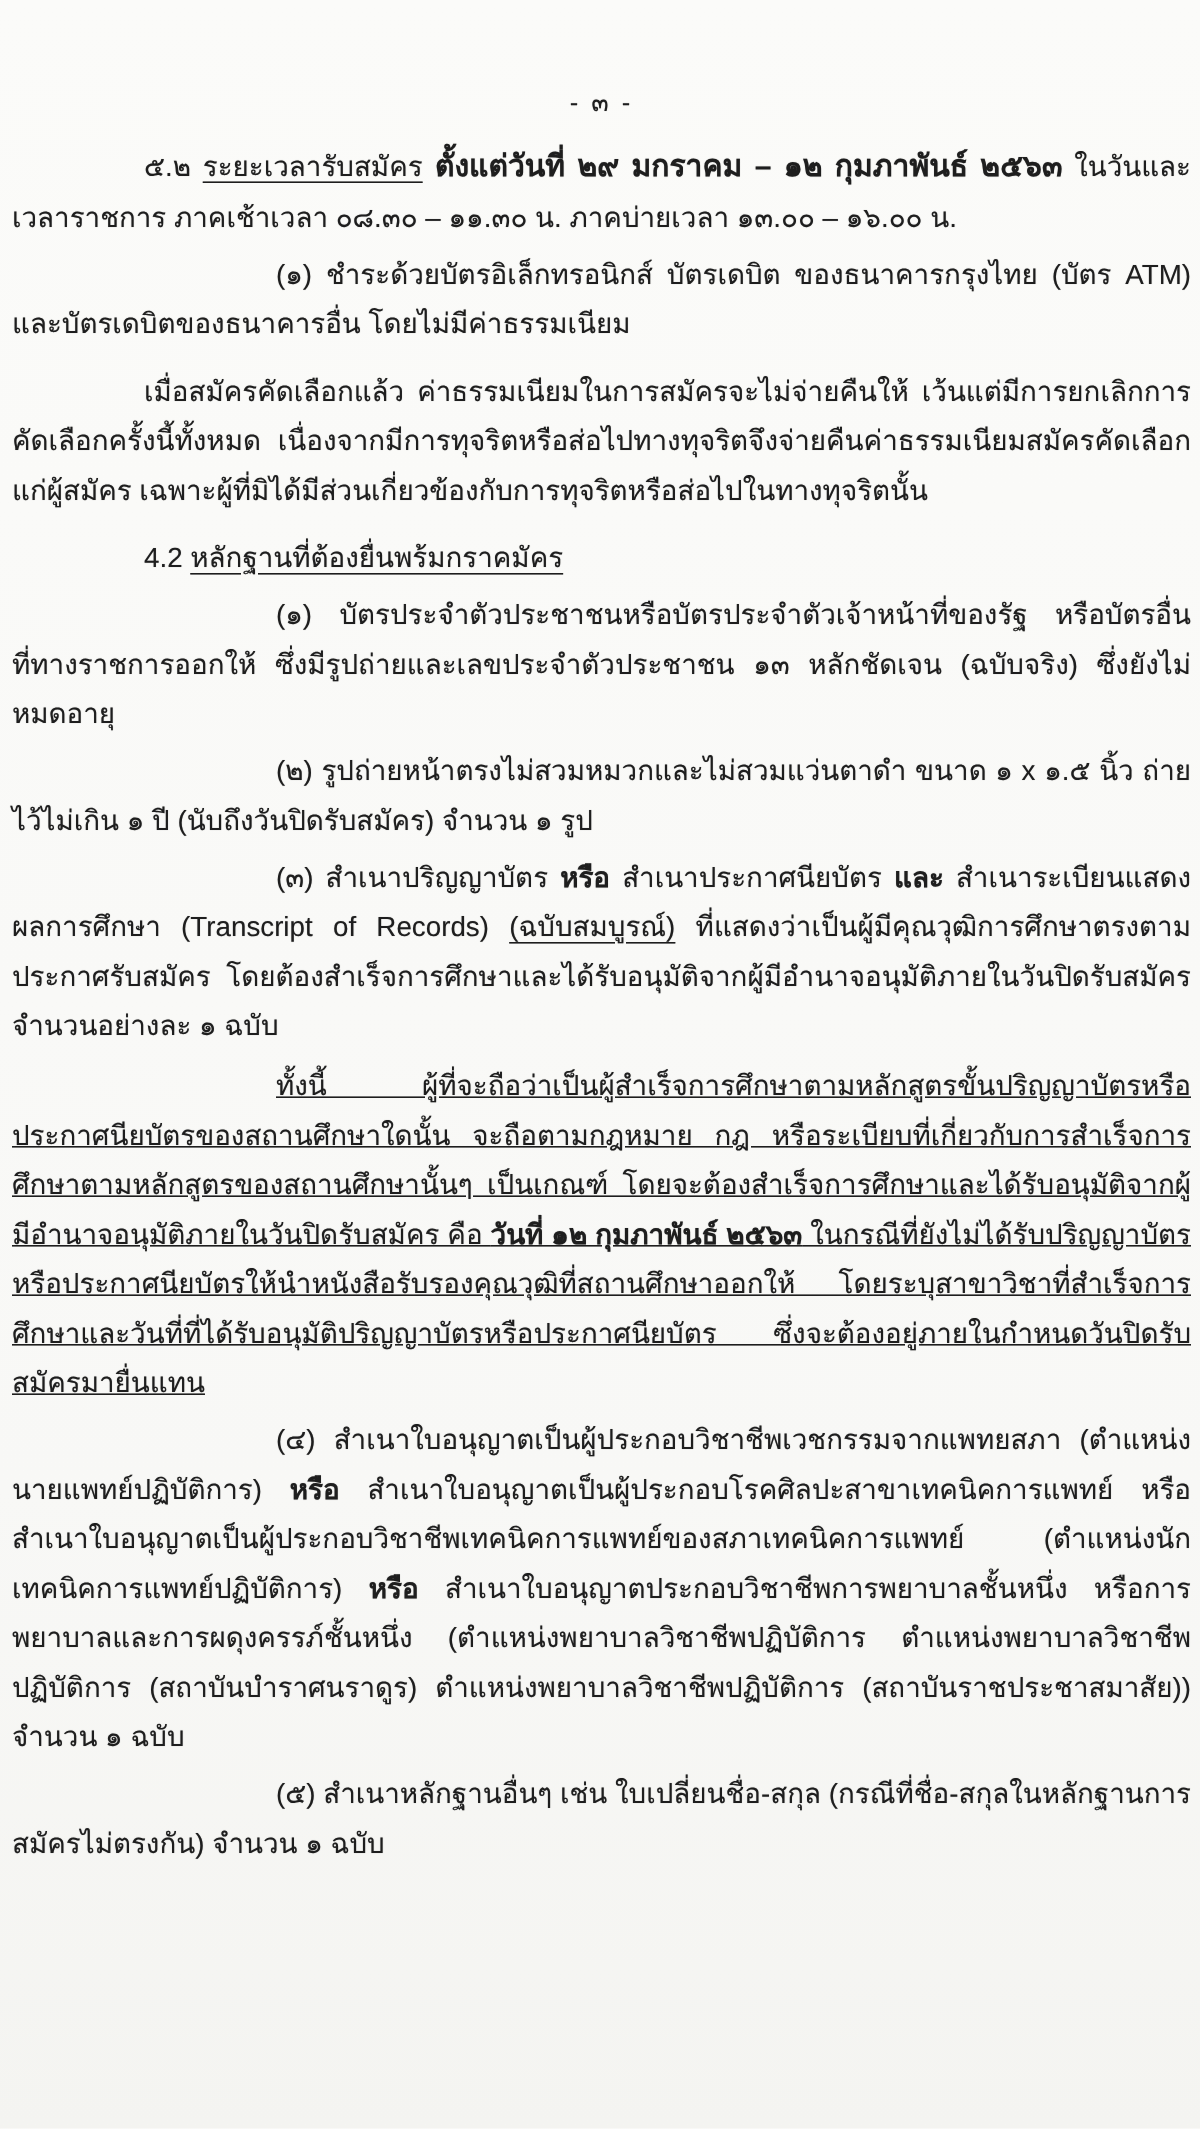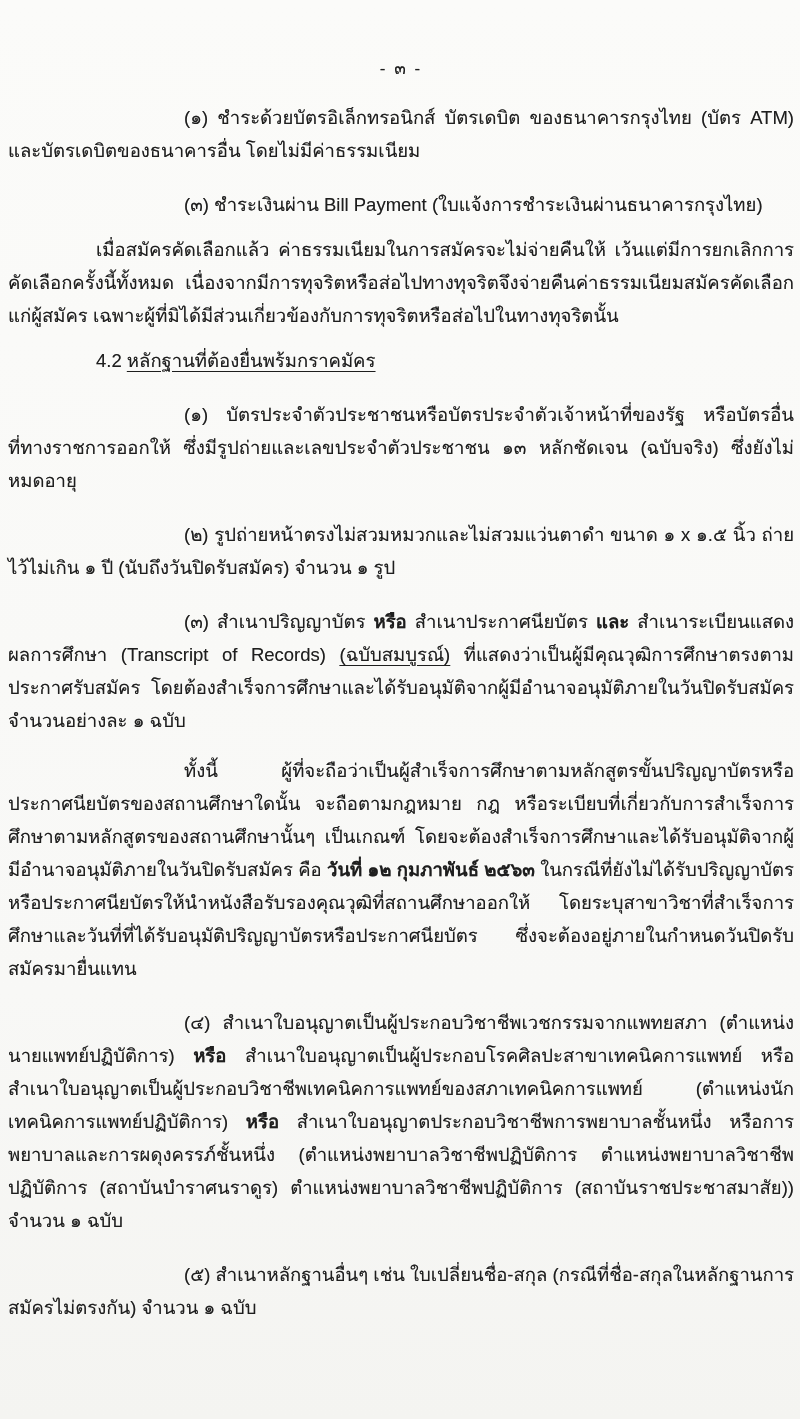--- a/index.html
+++ b/index.html
@@ -26,37 +26,37 @@
     margin:0 0 14px 0;
     letter-spacing:2px;
   }
   p {
     margin:0;
     font-size:18.5px;
     line-height:33px;
     text-align:justify;
   }
   .sec      { text-indent:88px;  margin-top:12px; }
-  .item     { text-indent:176px; margin-top:21px;  }
-  .cont-par { text-indent:176px; margin-top:17px;  }
+  .item     { text-indent:176px; margin-top:5px;  }
+  .cont-par { text-indent:176px; margin-top:7px;text-decoration:underline;  }
   .u  { text-decoration:underline; text-underline-offset:4px; }
   .b  { font-weight:bold; }
   .bb { font-weight:bold; font-size:20px; }
 </style>
 </head>
 <body>
 
 <div class="page">
 
   <div class="pageno">- ๓ -</div>
 
+  <p class="sec"><span>๕.๒ </span><span class="u">ระยะเวลารับสมัคร</span><span class="bb"> ตั้งแต่วันที่ ๒๙ มกราคม – ๑๒ กุมภาพันธ์ ๒๕๖๓</span><span> ในวันและเวลาราชการ ภาคเช้าเวลา ๐๘.๓๐ – ๑๑.๓๐ น. ภาคบ่ายเวลา ๑๓.๐๐ – ๑๖.๐๐ น.</span></p>
 
 
   <p class="item">(๑) ชำระด้วยบัตรอิเล็กทรอนิกส์ บัตรเดบิต ของธนาคารกรุงไทย (บัตร ATM) และบัตรเดบิตของธนาคารอื่น โดยไม่มีค่าธรรมเนียม</p>
-  <p class="item">(๓) ชำระเงินผ่าน Bill Payment (ใบแจ้งการชำระเงินผ่านธนาคารกรุงไทย)</p>
 
   <p class="sec">เมื่อสมัครคัดเลือกแล้ว ค่าธรรมเนียมในการสมัครจะไม่จ่ายคืนให้ เว้นแต่มีการยกเลิกการคัดเลือกครั้งนี้ทั้งหมด เนื่องจากมีการทุจริตหรือส่อไปทางทุจริตจึงจ่ายคืนค่าธรรมเนียมสมัครคัดเลือกแก่ผู้สมัคร เฉพาะผู้ที่มิได้มีส่วนเกี่ยวข้องกับการทุจริตหรือส่อไปในทางทุจริตนั้น</p>
 
   <p class="sec"><span>4.2 </span><span class="u">หลักฐานที่ต้องยื่นพร้มกราคมัคร</span></p>
 
   <p class="item">(๑) บัตรประจำตัวประชาชนหรือบัตรประจำตัวเจ้าหน้าที่ของรัฐ หรือบัตรอื่นที่ทางราชการออกให้ ซึ่งมีรูปถ่ายและเลขประจำตัวประชาชน ๑๓ หลักชัดเจน (ฉบับจริง) ซึ่งยังไม่หมดอายุ</p>
   <p class="item">(๒) รูปถ่ายหน้าตรงไม่สวมหมวกและไม่สวมแว่นตาดำ ขนาด ๑ x ๑.๕ นิ้ว ถ่ายไว้ไม่เกิน ๑ ปี (นับถึงวันปิดรับสมัคร) จำนวน ๑ รูป</p>
 
   <p class="item"><span>(๓) สำเนาปริญญาบัตร </span><span class="b">หรือ</span><span> สำเนาประกาศนียบัตร </span><span class="b">และ</span><span> สำเนาระเบียนแสดงผลการศึกษา (Transcript of Records) </span><span class="u">(ฉบับสมบูรณ์)</span><span> ที่แสดงว่าเป็นผู้มีคุณวุฒิการศึกษาตรงตามประกาศรับสมัคร โดยต้องสำเร็จการศึกษาและได้รับอนุมัติจากผู้มีอำนาจอนุมัติภายในวันปิดรับสมัคร จำนวนอย่างละ ๑ ฉบับ</span></p>
 

